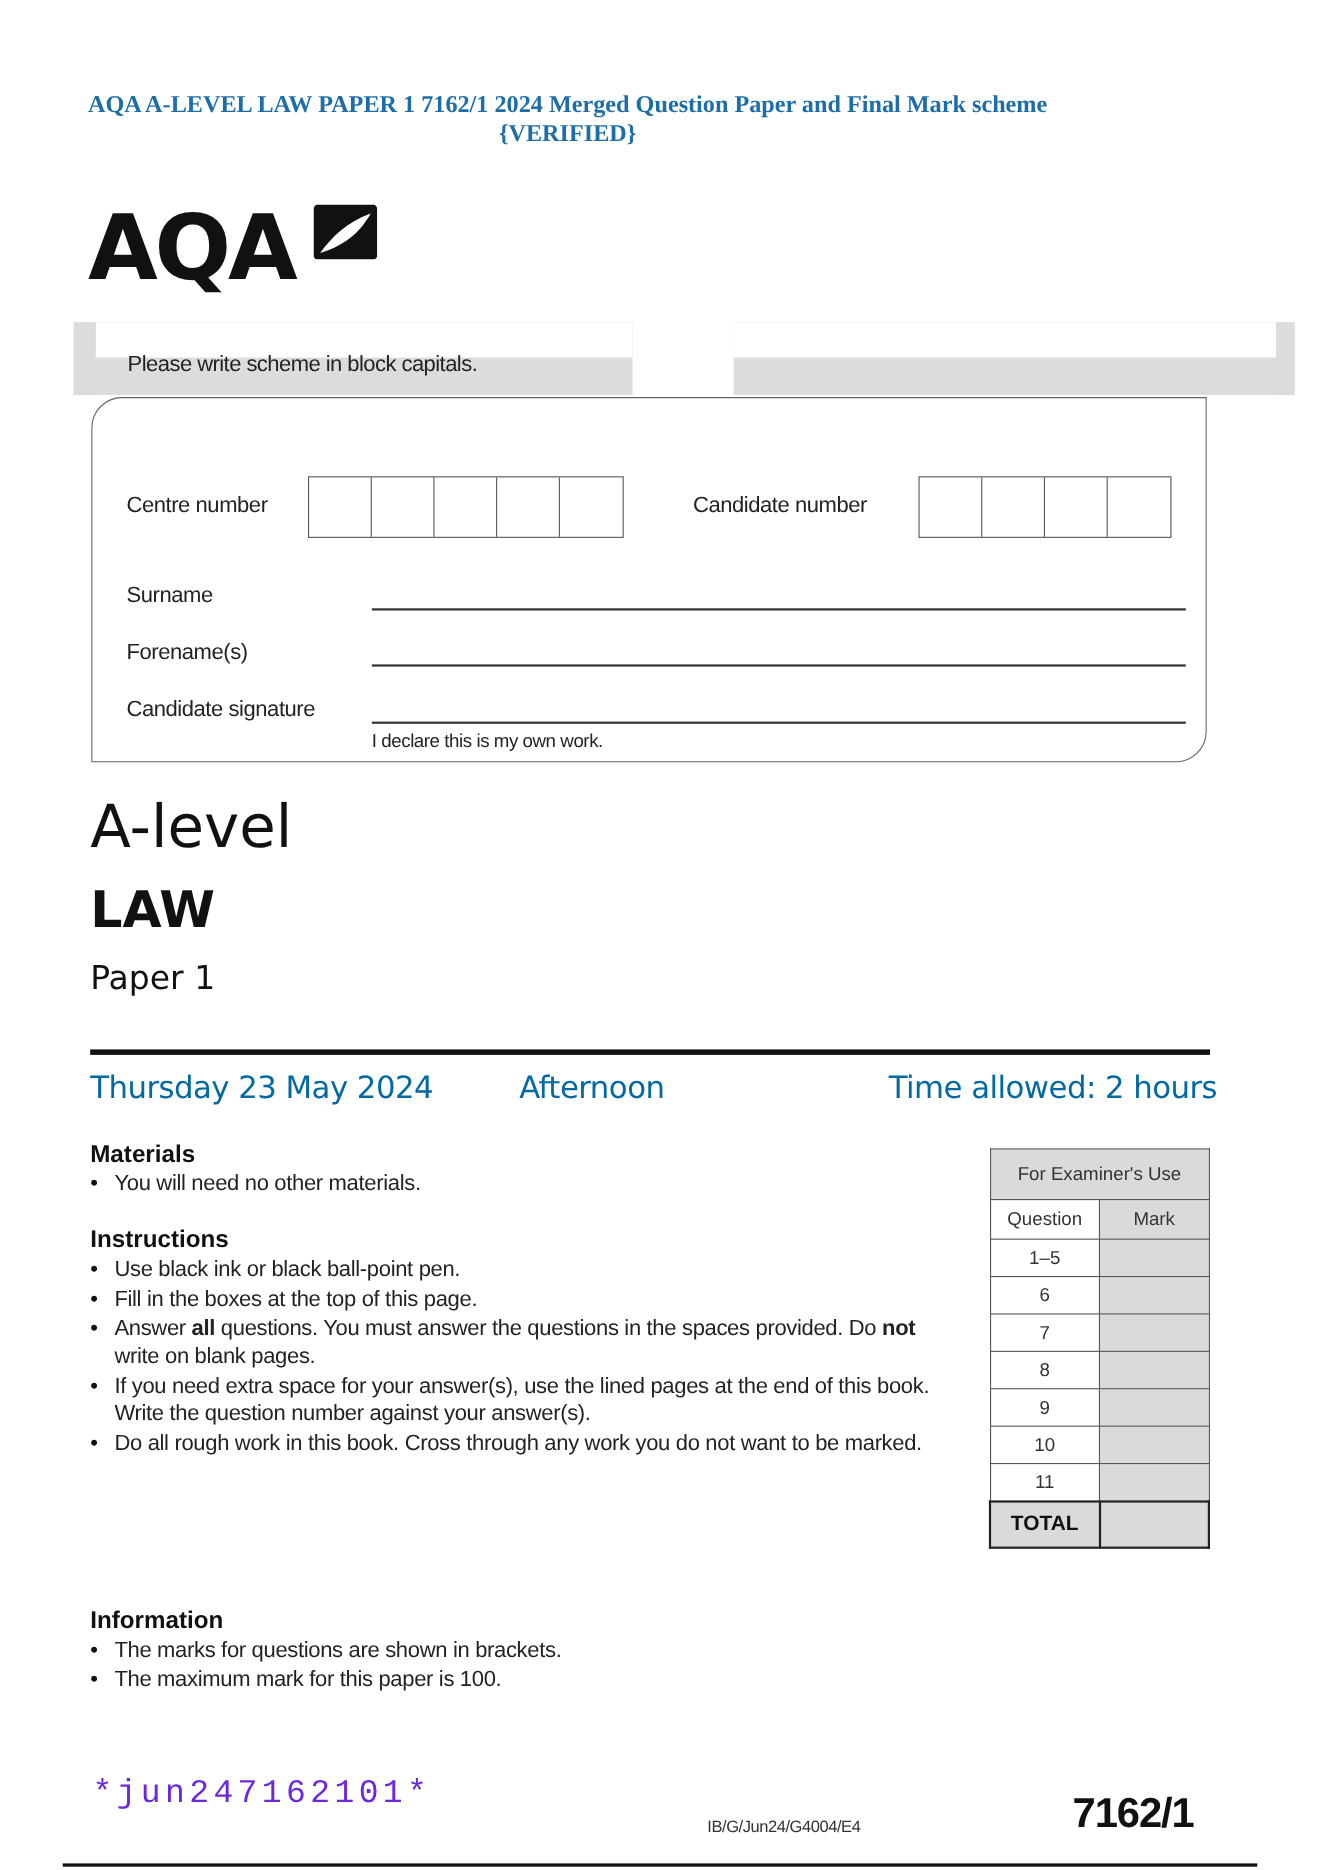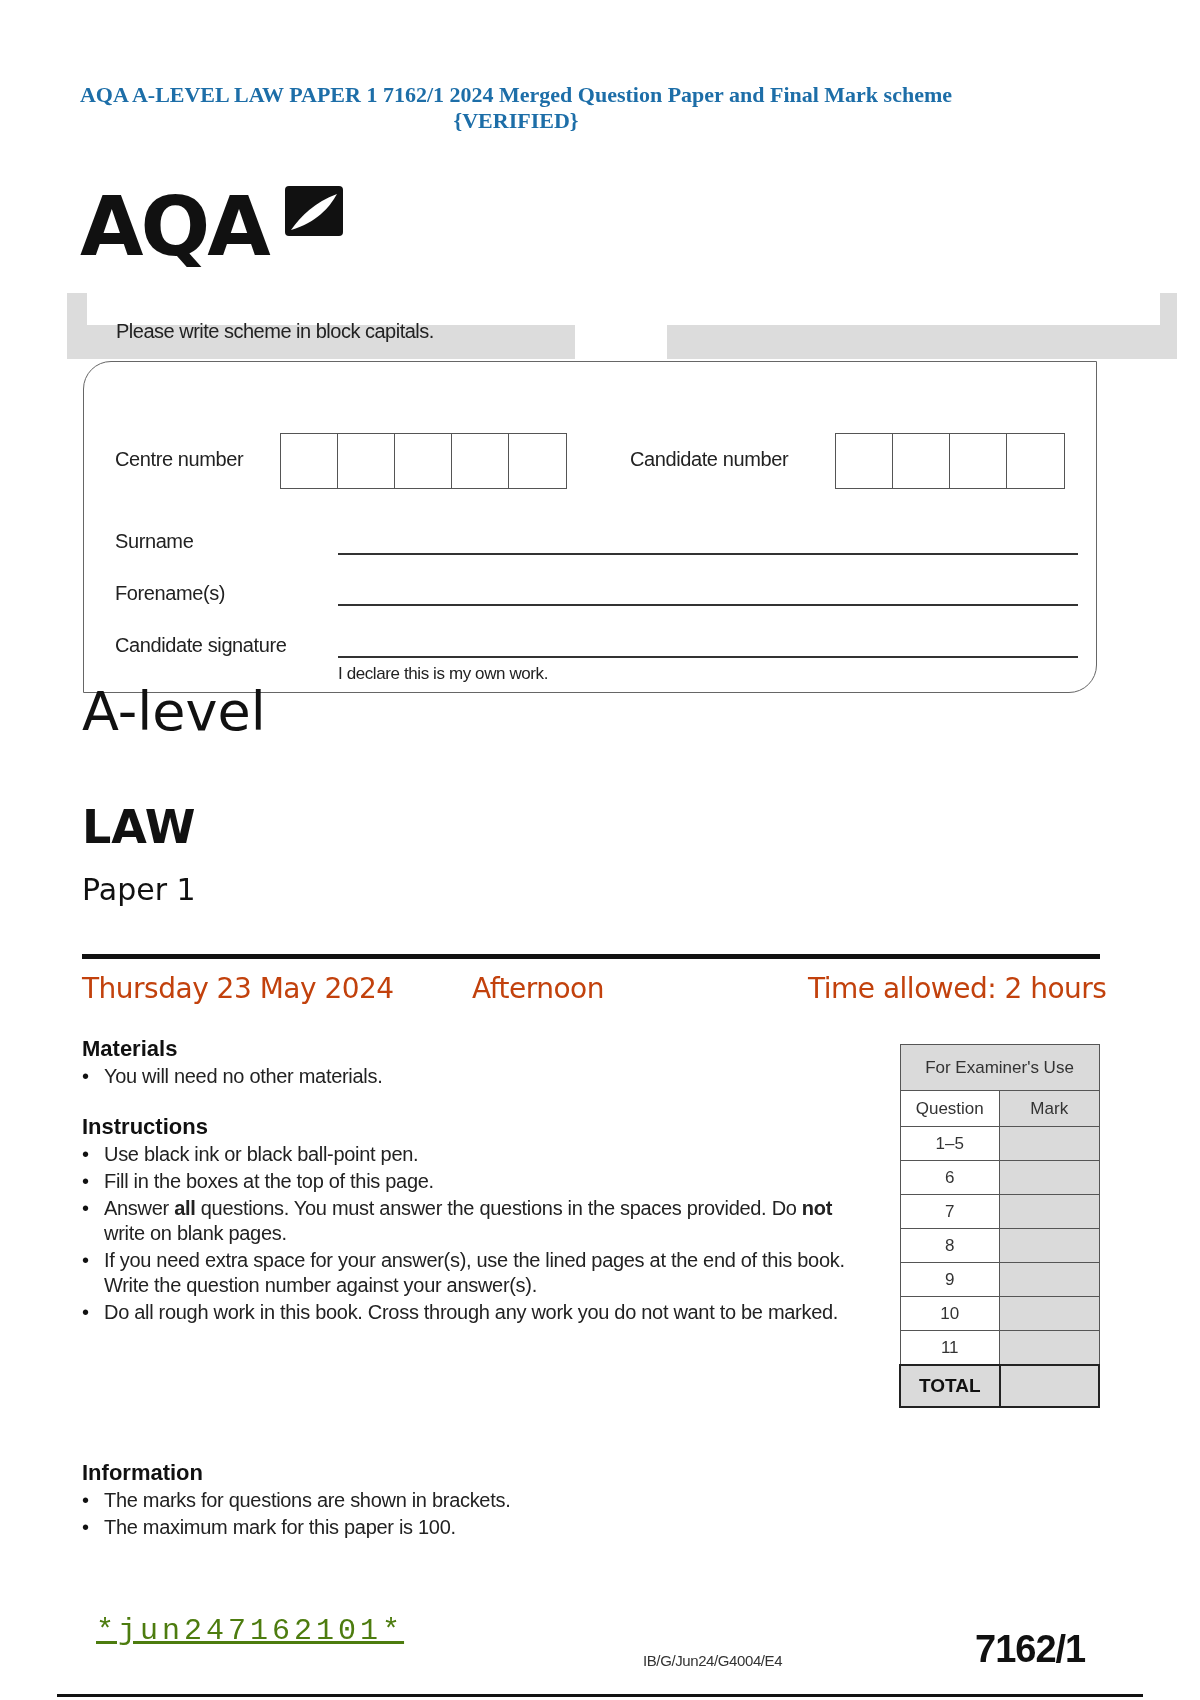--- a/index.html
+++ b/index.html
@@ -19,42 +19,42 @@
   .please { left:116px; top:320px; font-size:20px; letter-spacing:-0.5px; color:#222; }
 
   .form-box { left:83px; top:361px; width:1014px; height:332px; border:1.5px solid #666; border-radius:28px 0 28px 0; box-sizing:border-box; background:#fff; }
 
   .label { font-size:20px; color:#222; letter-spacing:-0.4px; }
   .boxes { display:flex; border:1.5px solid #555; height:56px; box-sizing:border-box; }
   .boxes .cell { border-right:1.5px solid #555; height:100%; box-sizing:border-box; }
   .boxes .cell:last-child { border-right:none; }
   .line { height:0; border-top:2px solid #333; }
 
-  .title-alevel { left:82px; top:680px; font-family:"DejaVu Sans", sans-serif; font-size:54px; color:#111; }
+  .title-alevel { left:82px; top:720px; font-family:"DejaVu Sans", sans-serif; font-size:54px; color:#111; }
   .title-law { left:82px; top:800px; font-family:"DejaVu Sans", sans-serif; font-weight:bold; font-size:46px; color:#111; }
   .title-paper { left:82px; top:872px; font-family:"DejaVu Sans", sans-serif; font-size:30px; color:#111; }
 
   .rule { left:82px; top:954px; width:1018px; height:5px; background:#111; }
-  .dateline { top:972px; font-family:"DejaVu Sans", sans-serif; font-size:28px; color:#c2410c; letter-spacing:-0.5px; }
+  .dateline { top:972px; font-family:"DejaVu Sans", sans-serif; font-size:28px; color:#0369a1; letter-spacing:-0.5px; }
 
   .section-h { font-weight:bold; font-size:22px; color:#111; }
   ul.bul { margin:0; padding:0; list-style:none; }
   ul.bul li { position:relative; padding-left:22px; font-size:20px; line-height:25px; color:#222; letter-spacing:-0.3px; margin-bottom:2px; }
   ul.bul li::before { content:"•"; position:absolute; left:0; top:0; font-size:20px; color:#111; }
 
   table.exam { position:absolute; left:899px; top:1044px; width:201px; border-collapse:collapse; font-size:17px; color:#333; }
   table.exam td, table.exam th { border:1.5px solid #555; text-align:center; padding:0; font-weight:normal; }
   table.exam .head { background:#dadada; height:46px; }
   table.exam .colh { height:36px; }
   table.exam .colh .mark { background:#dadada; }
   table.exam .row td { height:33px; }
   table.exam .row .mk { background:#dadada; }
   table.exam .total td { height:40px; border:2.5px solid #222; background:#dadada; font-weight:bold; font-size:19px; color:#111; }
 
-  .barcode { left:96px; top:1614px; font-family:"Liberation Mono", monospace; font-size:30px; letter-spacing:4px; color:#4d7c0f;text-decoration:underline; }
+  .barcode { left:84px; top:1614px; font-family:"Liberation Mono", monospace; font-size:30px; letter-spacing:4px; color:#6d28d9; }
   .ref { left:643px; top:1652px; font-size:15px; color:#333; letter-spacing:-0.4px; }
   .code { left:975px; top:1628px; font-weight:bold; font-size:38px; color:#111; letter-spacing:-1px; }
   .bottom-rule { left:57px; top:1694px; width:1086px; height:3px; background:#111; }
 </style>
 </head>
 <body>
 
 <div class="abs banner">
   <div>AQA A-LEVEL LAW PAPER 1 7162/1 2024 Merged Question Paper and Final Mark scheme</div>
   <div>{VERIFIED}</div>

